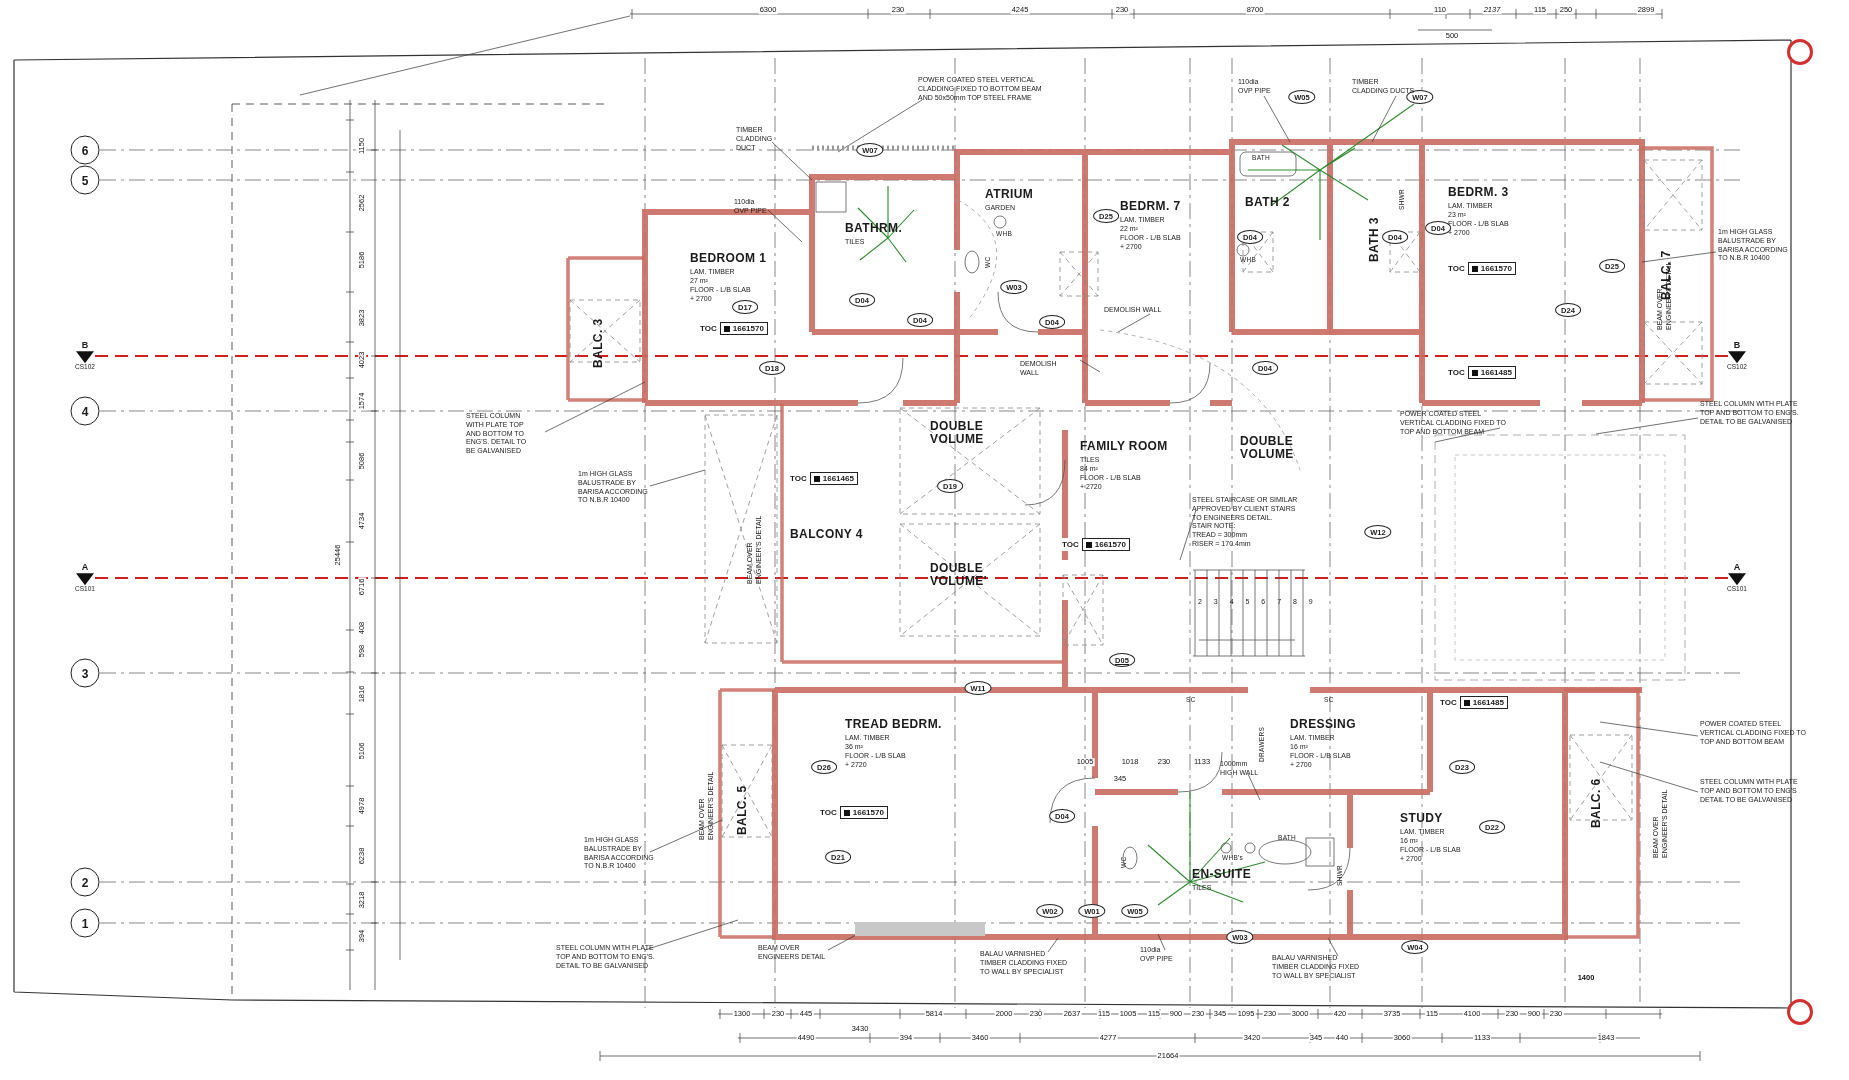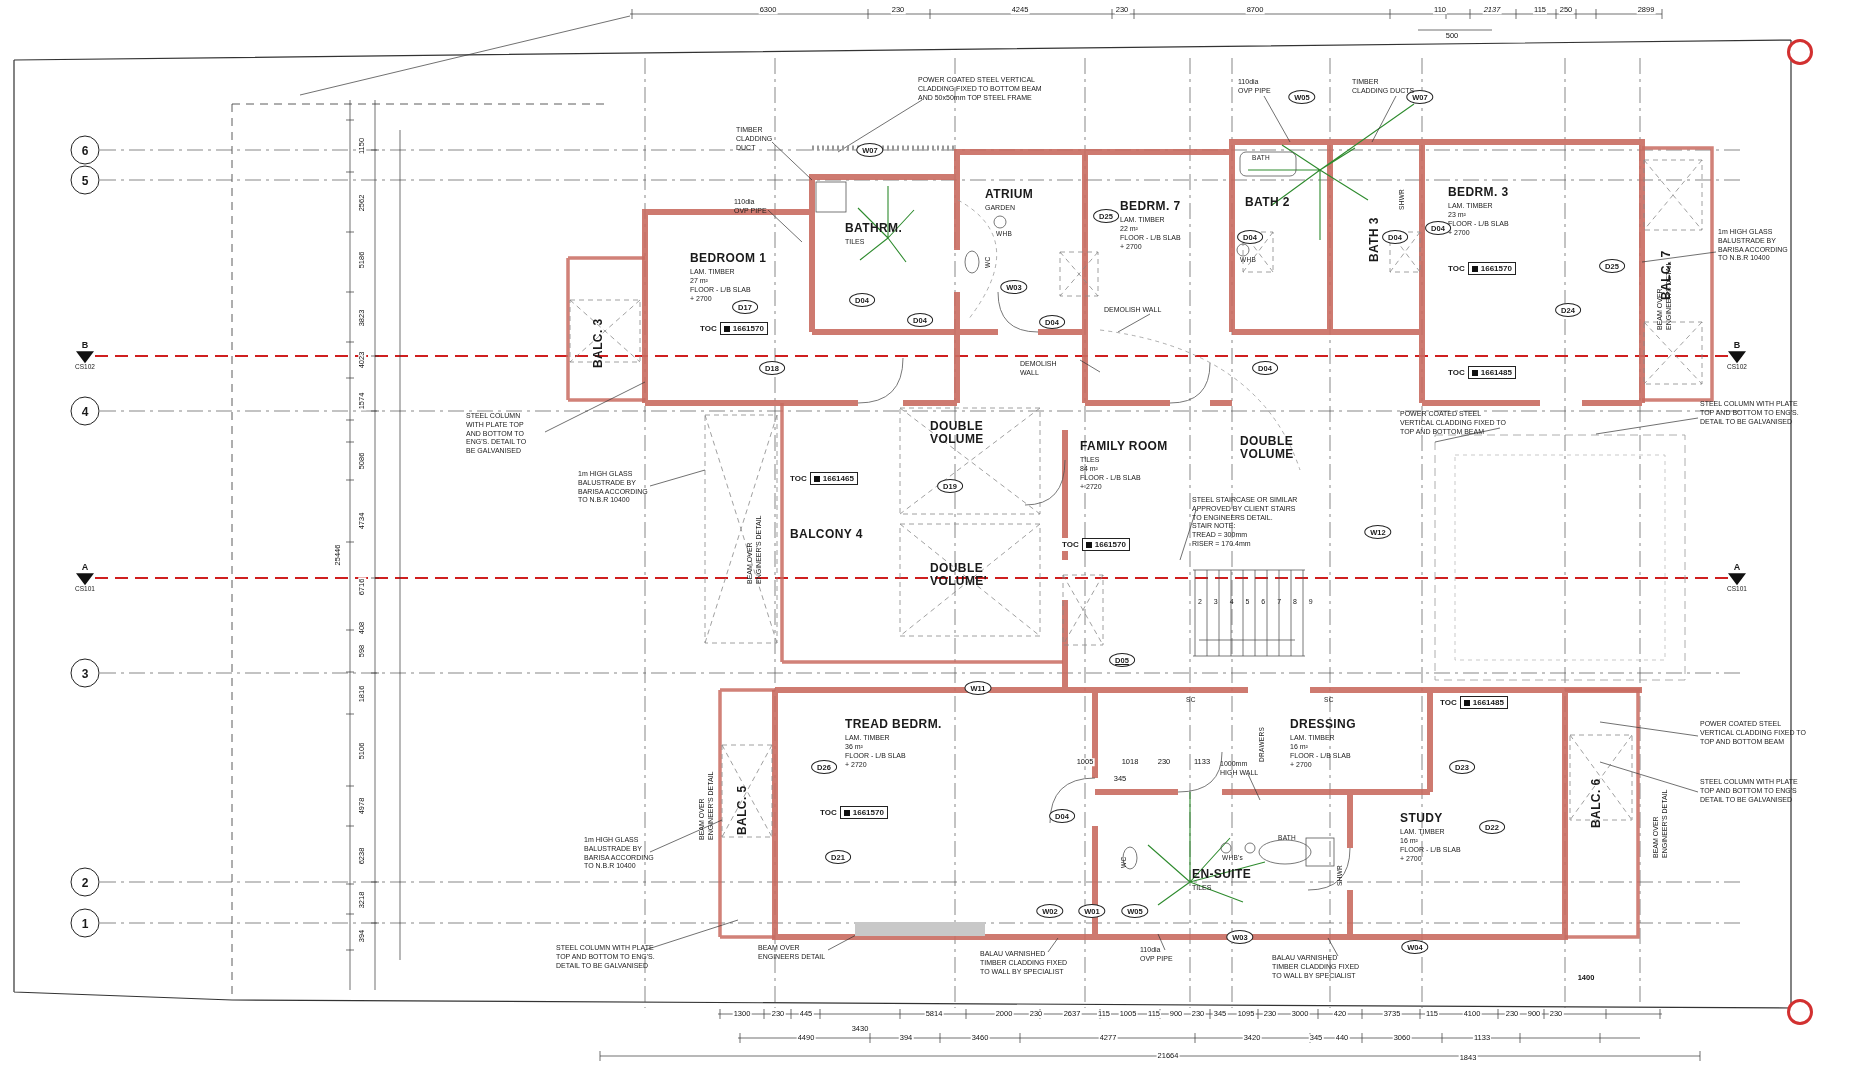--- a/index.html
+++ b/index.html
@@ -495,21 +495,21 @@
 
   <span class="dim ctr" style="left: 806px; top: 1038px;">4490</span>
       <span class="dim ctr" style="left: 906px; top: 1038px;">394</span>
       <span class="dim ctr" style="left: 980px; top: 1038px;">3460</span>
       <span class="dim ctr" style="left: 1108px; top: 1038px;">4277</span>
       <span class="dim ctr" style="left: 1252px; top: 1038px;">3420</span>
       <span class="dim ctr" style="left: 1316px; top: 1038px;">345</span>
       <span class="dim ctr" style="left: 1342px; top: 1038px;">440</span>
       <span class="dim ctr" style="left: 1402px; top: 1038px;">3060</span>
       <span class="dim ctr" style="left: 1482px; top: 1038px;">1133</span>
-      <span class="dim ctr" style="left: 1468px; top: 1038px; margin-top: 20px;">1843</span>
+      <span class="dim ctr" style="left: 1606px; top: 1038px;">1843</span>
     </div>
   <div class="layer txt-layer">
 
   <span class="dim ctr" style="left: 1168px; top: 1056px;">21664</span>
     </div>
   <div class="layer txt-layer">
 
   <span class="dim ctr" style="left: 362px; top: 146px; transform: translate(-50%, -50%) rotate(-90deg);">1150</span>
       <span class="dim ctr" style="left: 362px; top: 203px; transform: translate(-50%, -50%) rotate(-90deg);">2562</span>
       <span class="dim ctr" style="left: 362px; top: 260px; transform: translate(-50%, -50%) rotate(-90deg);">5186</span>

